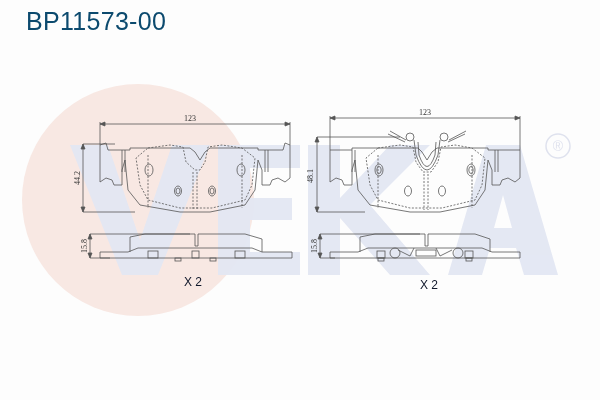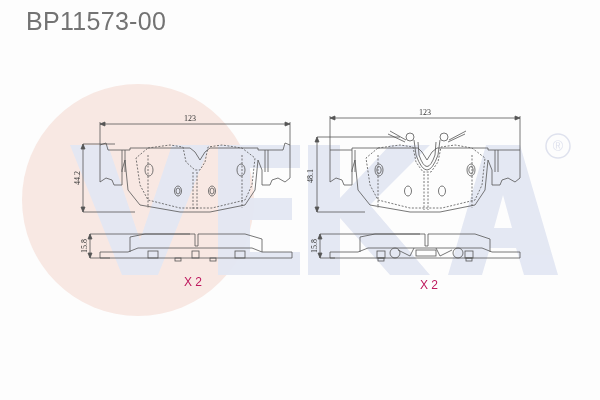--- a/index.html
+++ b/index.html
@@ -1,20 +1,20 @@
 <!DOCTYPE html>
 <html><head>
 <meta charset="utf-8">
 <style>
   html, body { margin:0; padding:0; }
   body { width:600px; height:400px; background:#fdfdfd; position:relative; overflow:hidden; font-family:"Liberation Sans", sans-serif; }
-  .title { position:absolute; left:26px; top:7px; font-size:25px; color:#737373; font-family:"Liberation Sans", sans-serif; letter-spacing:0.3px; margin:0; font-weight:normal; }
+  .title { position:absolute; left:26px; top:7px; font-size:25px; color:#0c4a6e; font-family:"Liberation Sans", sans-serif; letter-spacing:0.3px; margin:0; font-weight:normal; }
   .wm-circle { position:absolute; left:22px; top:84px; width:232px; height:232px; border-radius:50%; background:#f8e8e3; }
   svg.art { position:absolute; left:0; top:0; }
-  .qty { position:absolute; font-size:12px; color:#be185d; font-family:"Liberation Sans", sans-serif; }
+  .qty { position:absolute; font-size:12px; color:#0f172a; font-family:"Liberation Sans", sans-serif; }
   .dim { font-family:"Liberation Serif", serif; font-size:8px; fill:#333; }
 </style>
 </head>
 <body>
 
 <div class="wm-circle"></div>
 
 <svg class="art" width="600" height="400" viewBox="0 0 600 400">
 
   <g fill="#e3e7f3" opacity="0.95">

